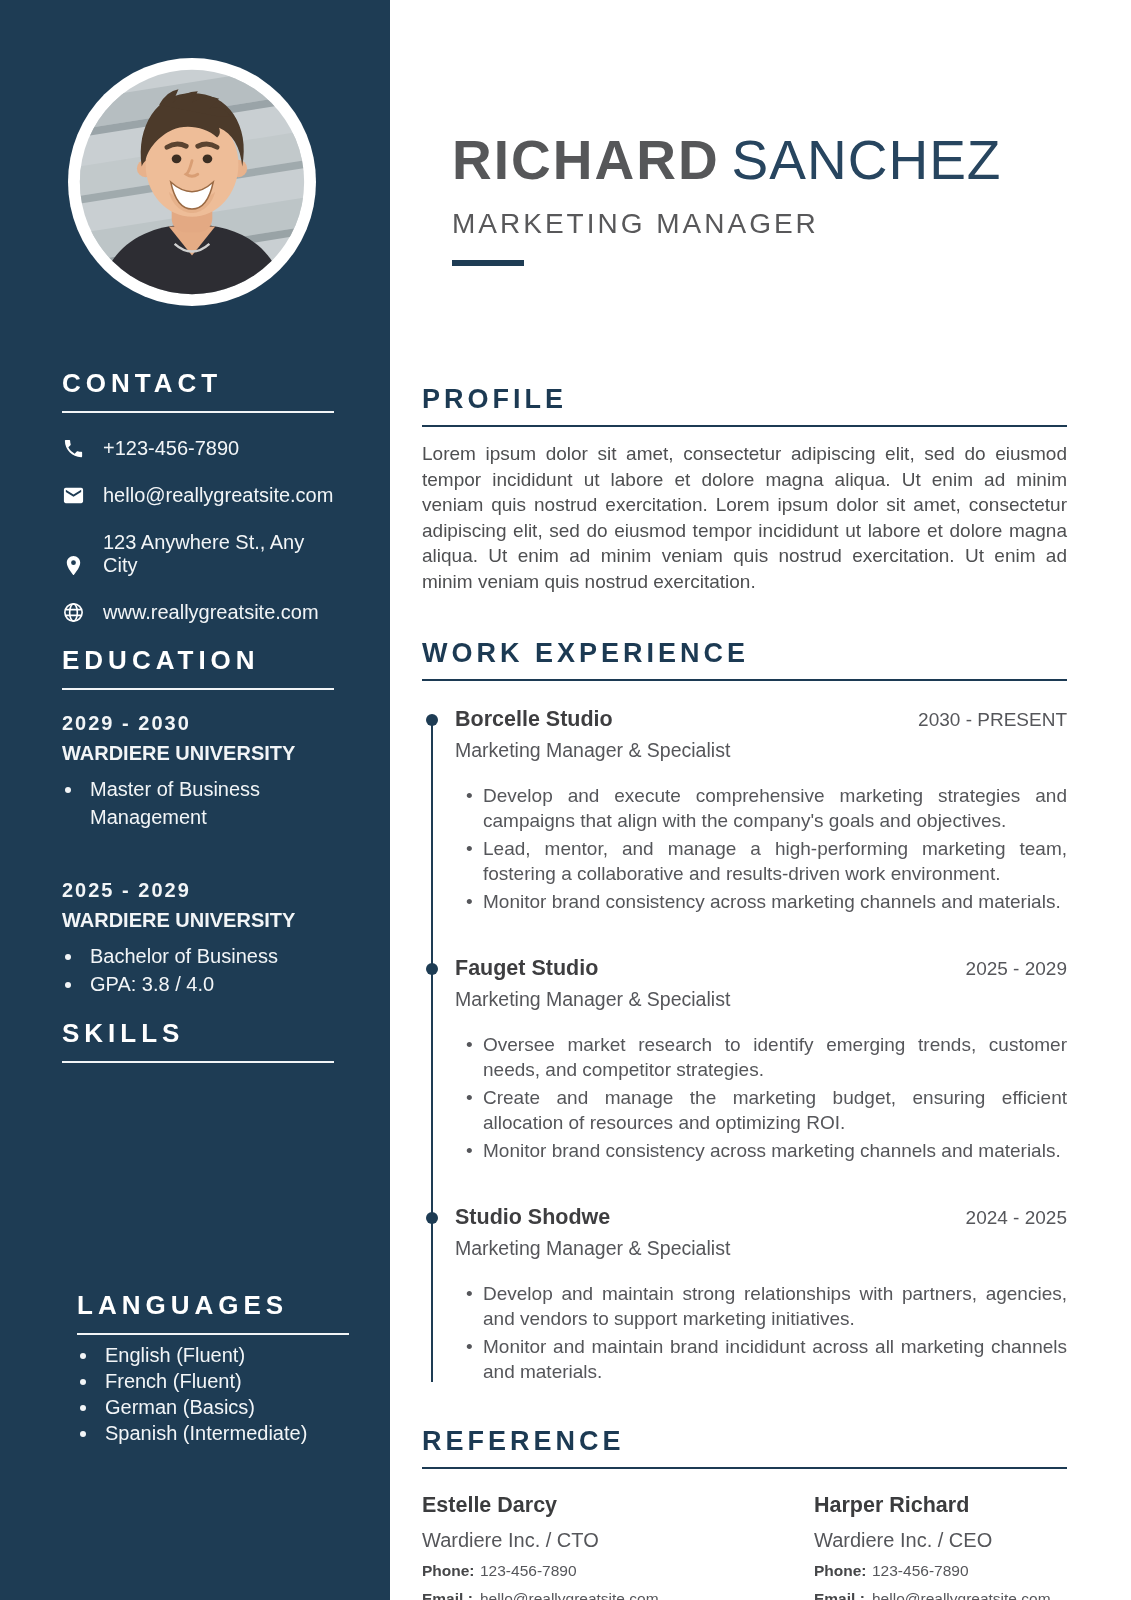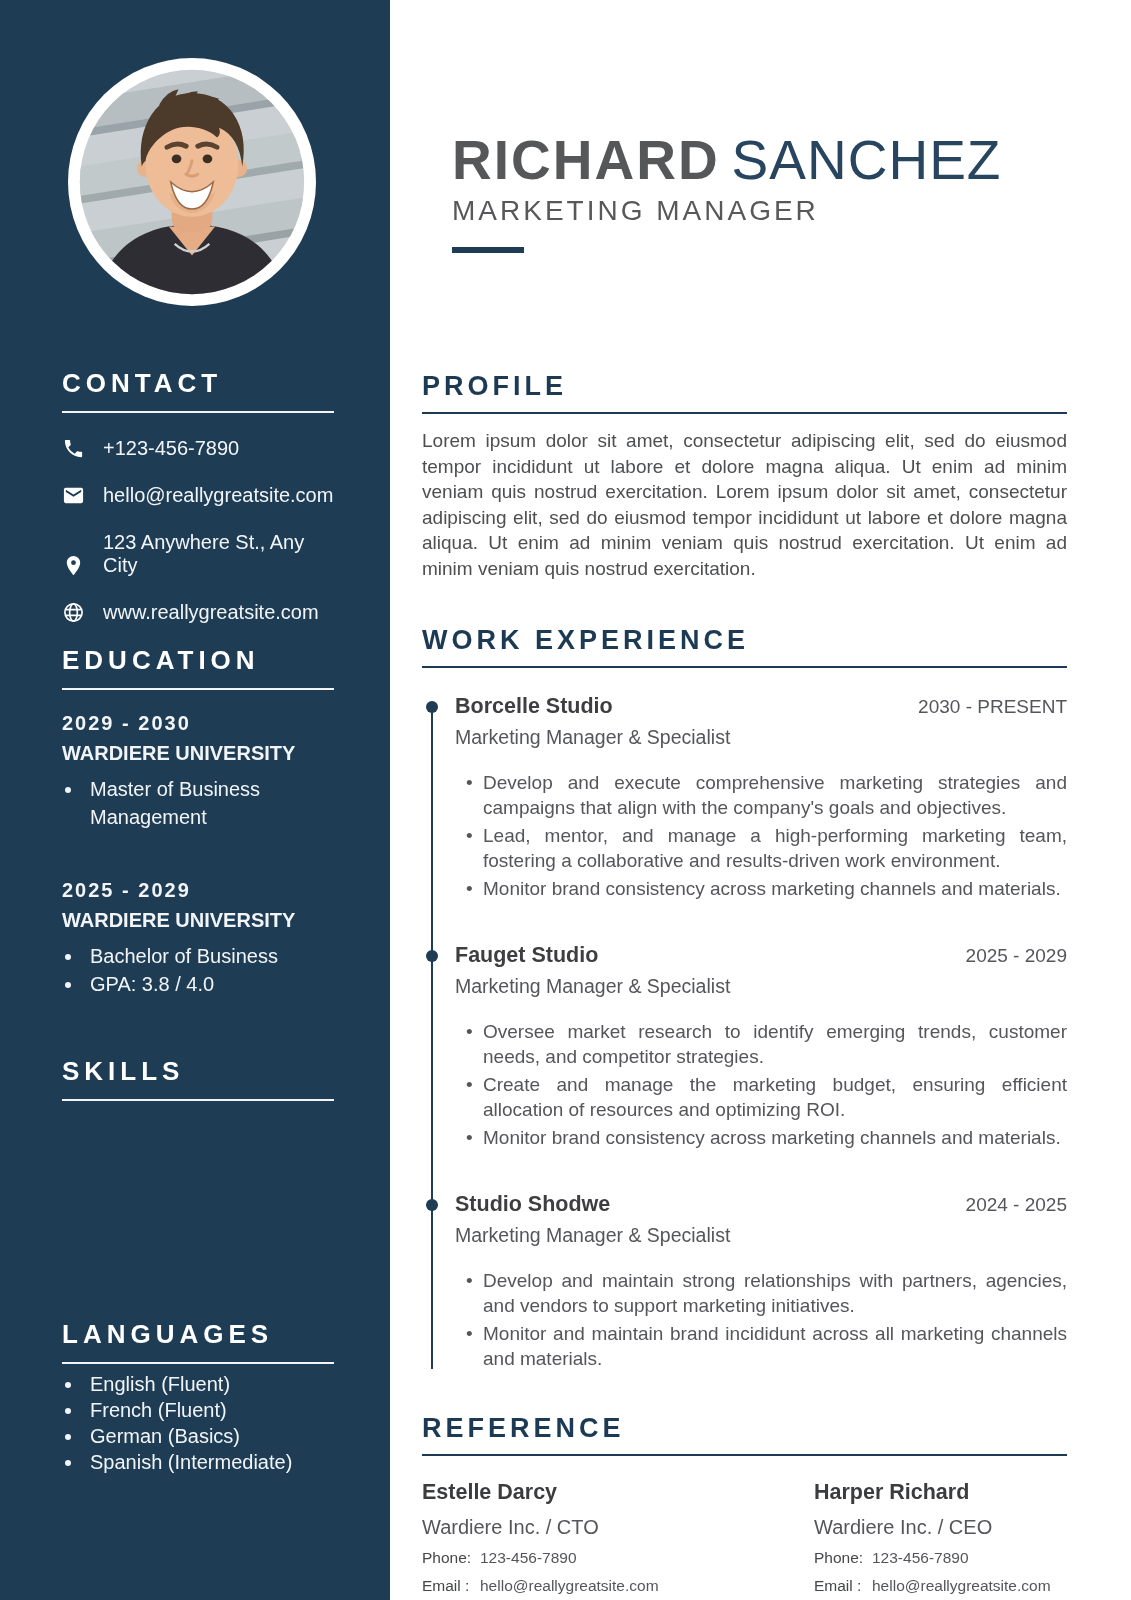--- a/index.html
+++ b/index.html
@@ -17,22 +17,22 @@
   .photo {
     position:absolute; left:68px; top:58px; width:248px; height:248px;
     border-radius:50%; background:#ffffff;
     display:flex; align-items:center; justify-content:center;
   }
   .photo svg { width:232px; height:232px; border-radius:50%; display:block; }
 
   .side-sec { position:absolute; left:62px; width:272px; }
   .sec-contact   { top:368px; }
   .sec-education { top:645px; }
-  .sec-skills    { top:1056px; }
-  .sec-languages { top:1319px; }
+  .sec-skills    { top:1018px; }
+  .sec-languages { top:1290px;margin-left:15px; }
 
   .side-h {
     font-size:26px; font-weight:700; letter-spacing:5px; margin:0 0 12px 0; color:#ffffff;
   }
   .side-rule { border-bottom:2px solid #F2F5F7; }
 
   .c-item { display:flex; align-items:flex-end; gap:18px; margin-top:24px; }
   .c-item .ic { width:23px; height:23px; flex:0 0 23px; }
   .c-item .ic svg { width:23px; height:23px; display:block; }
   .c-text { font-size:20px; color:#F2F5F7; }
@@ -46,21 +46,21 @@
 
   .skills-ul li { margin-bottom:14px; line-height:20px; }
   .lang-ul li { margin-bottom:6px; line-height:20px; }
 
   
   .main { position:absolute; left:390px; top:0; width:741px; padding:12px 64px 0 32px; }
 
   .header { margin:116px 0 0 30px; }
   .name { font-size:55px; letter-spacing:1px; color:#27455F; font-weight:300; white-space:nowrap; }
   .name .first { font-weight:800; color:#565759; margin-right:12px; letter-spacing:2px; }
-  .job-title { font-size:28px; letter-spacing:3px; color:#58585A; margin-top:3px; font-weight:400; }
+  .job-title { font-size:28px; letter-spacing:3px; color:#58585A; margin-top:16px; font-weight:400; }
   .accent-bar { width:72px; height:6px; background:#1E3C54; margin-top:20px; }
 
   .main-h { font-size:27px; color:#1C3A53; letter-spacing:4px; font-weight:700; margin:0; }
   .main-rule { border-bottom:2px solid #1C3A53; margin-top:10px; }
 
   .section-profile { margin-top:118px; }
   .profile-text {
     margin-top:14px; font-size:19px; line-height:25.5px;
     color:#4E4F51; text-align:justify;
   }
@@ -82,21 +82,21 @@
     font-size:19px; line-height:25px; color:#55565A;
     text-align:justify; margin-bottom:3px; position:relative;
   }
   .job li::before { content:"\2022"; position:absolute; left:-17px; color:#55565A; }
 
   .section-ref { margin-top:40px; }
   .ref-grid { display:grid; grid-template-columns:392px 1fr; margin-top:24px; }
   .ref-name { font-size:21.5px; font-weight:700; color:#3B3C3E; }
   .ref-co { font-size:20px; color:#55565A; margin-top:11px; }
   .ref-row { display:flex; margin-top:10px; font-size:15.5px; color:#55565A; }
-  .ref-row .lbl { font-weight:400; color:#454648; width:58px; flex:0 0 58px; }
+  .ref-row .lbl { font-weight:700; color:#454648; width:58px; flex:0 0 58px; }
 </style>
 </head>
 <body>
 
 <aside class="sidebar">
 
   <div class="photo">
     <svg viewBox="0 0 240 240">
       <defs>
           <clipPath id="pc">

